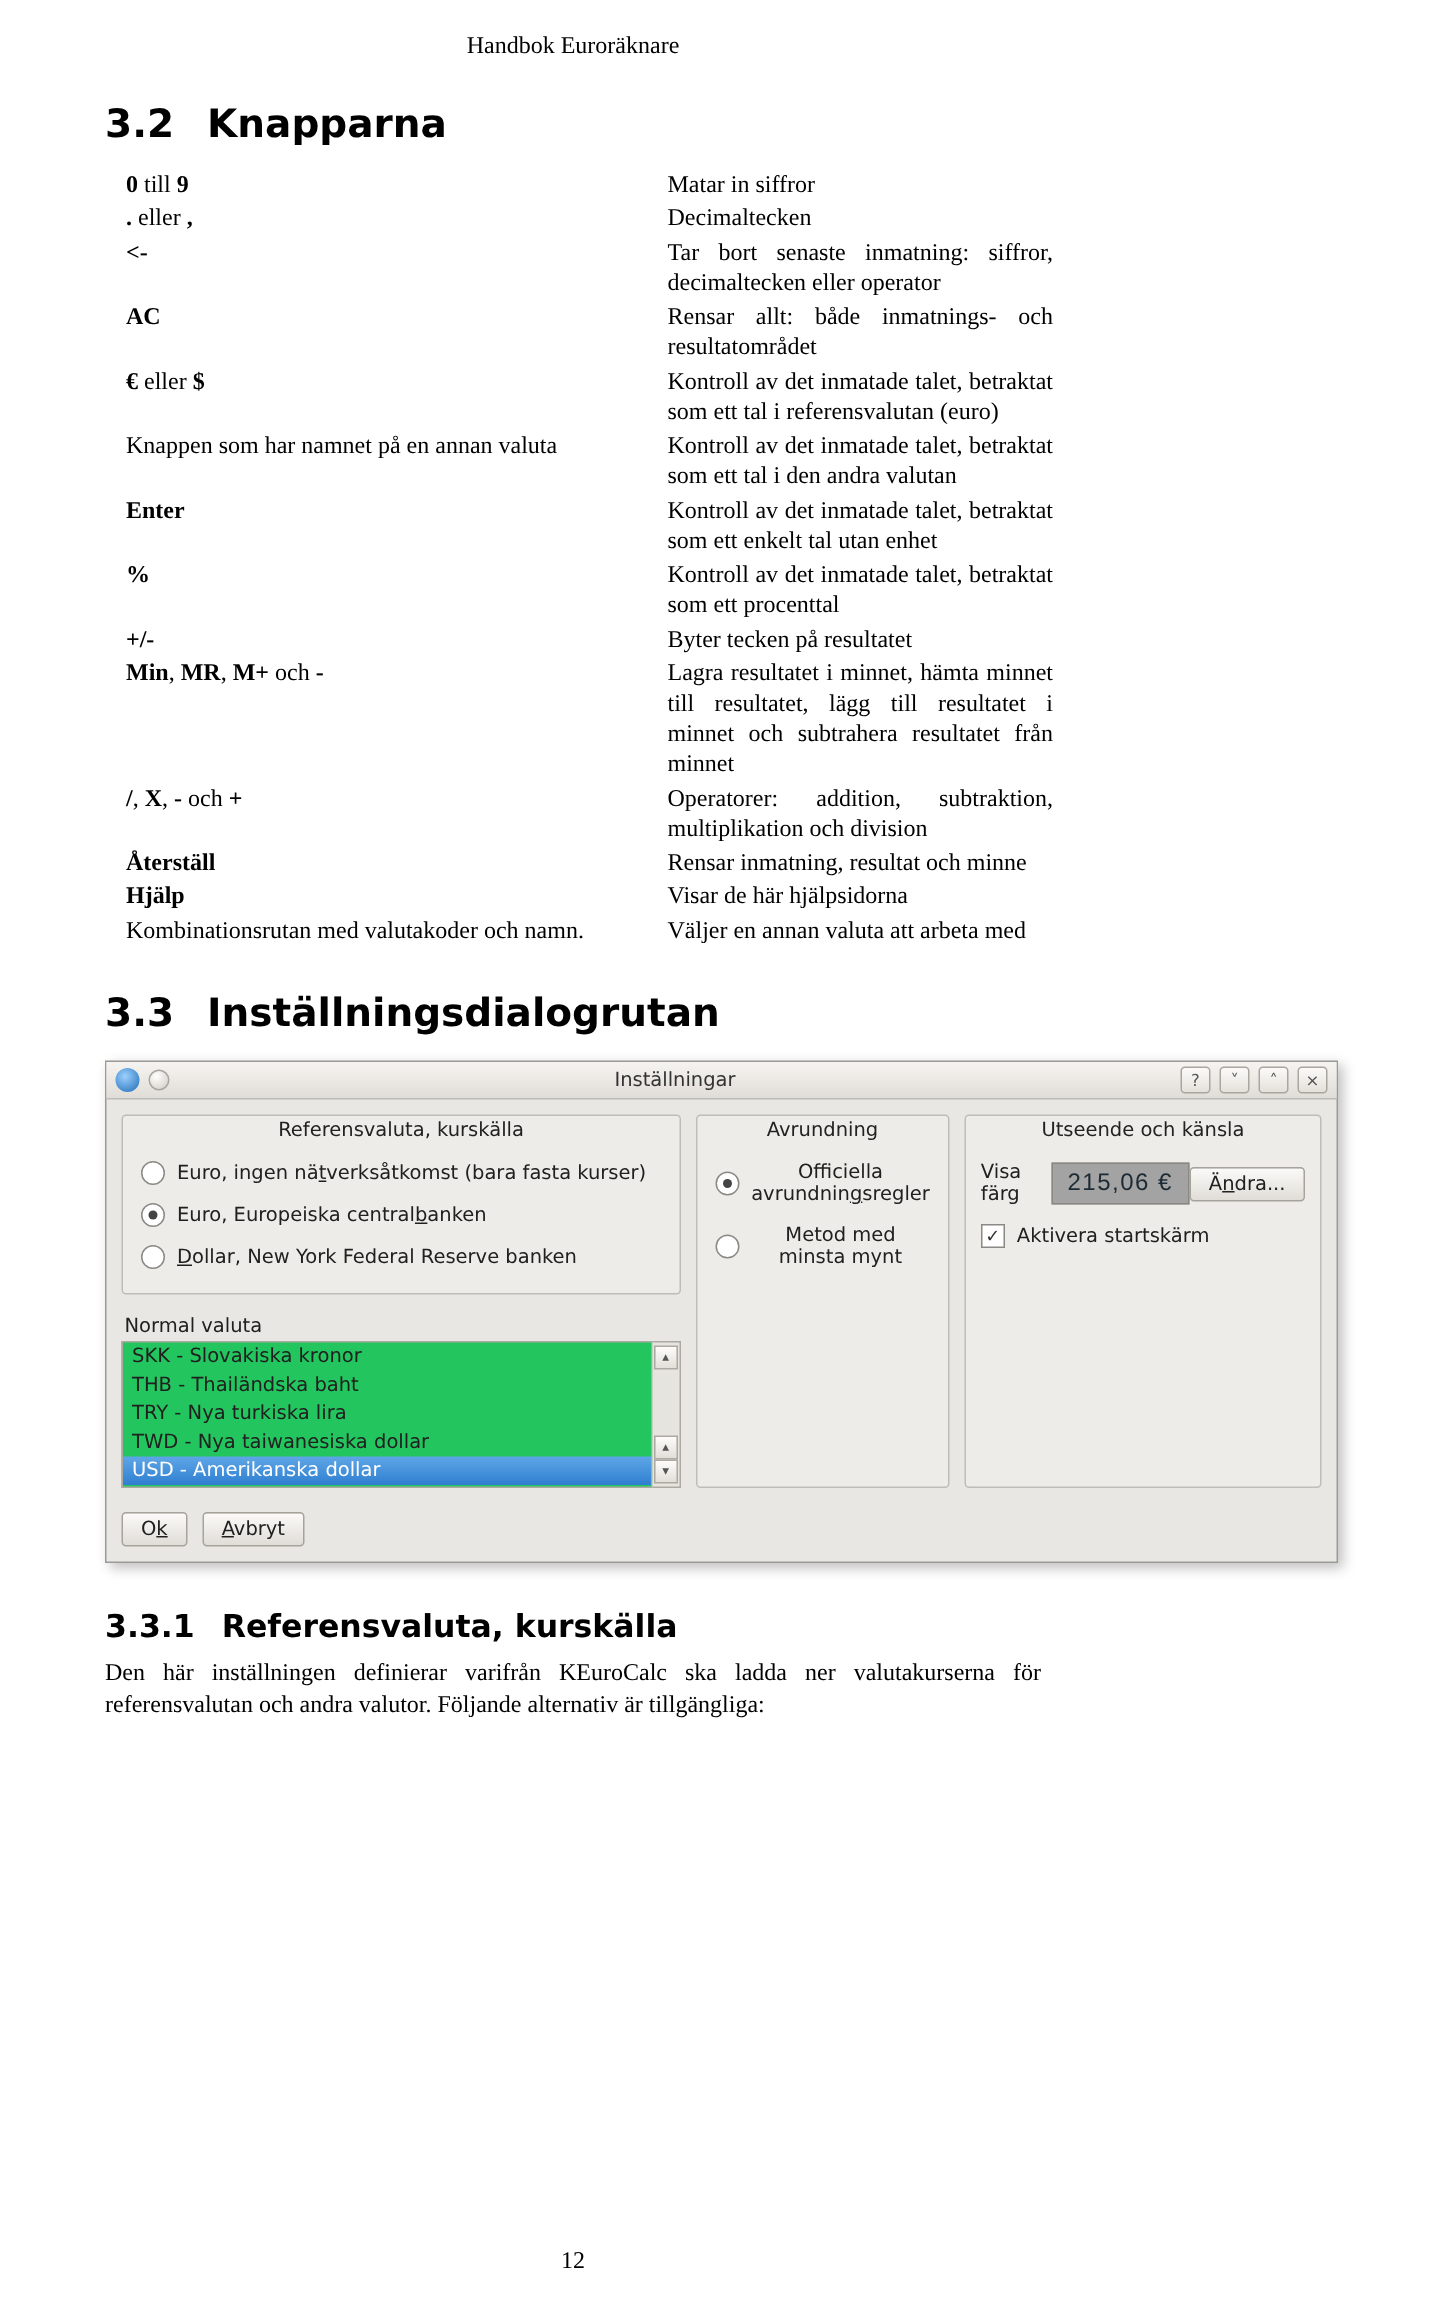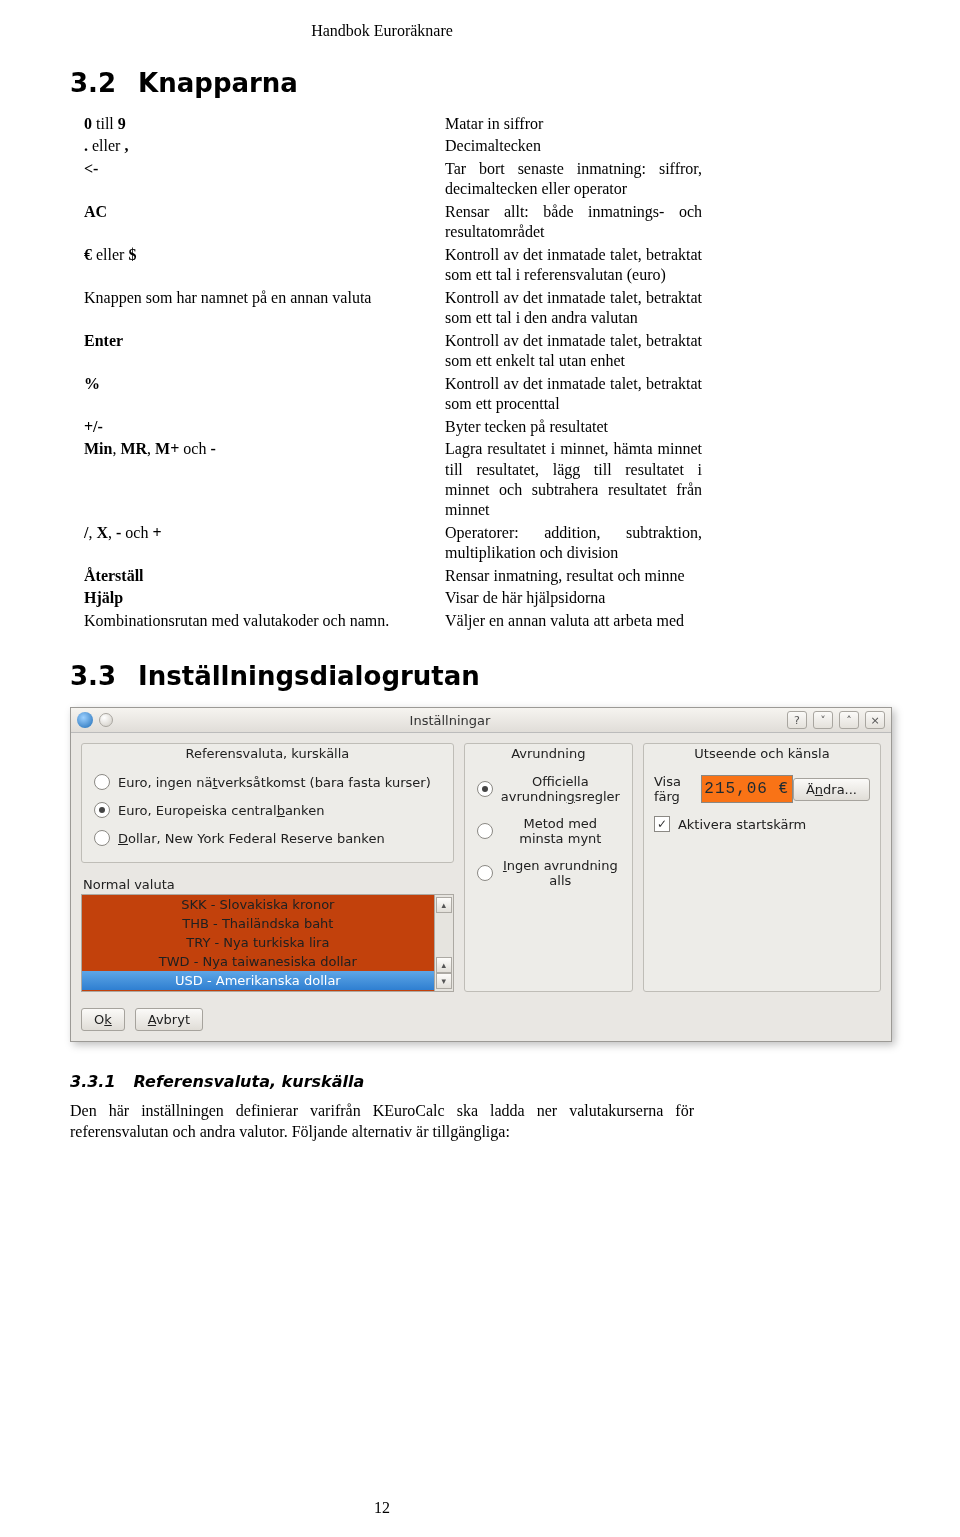--- a/index.html
+++ b/index.html
@@ -25,23 +25,22 @@
   h2 {
     font-family: "DejaVu Sans", "Liberation Sans", Arial, sans-serif;
     font-weight: bold;
     font-size: 26px;
     margin: 28px 0 16px 0;
   }
   h2 .secno { margin-right: 22px; }
   h3 {
     font-family: "DejaVu Sans", "Liberation Sans", Arial, sans-serif;
     font-weight: bold;
-    font-size: 16px;
+    font-size: 21px;
     margin: 30px 0 10px 0;
-    font-style: italic;
   }
   h3 .secno { margin-right: 18px; }
   table.def {
     border-collapse: collapse;
     width: 100%;
     font-size: 16px;
     line-height: 1.28;
     margin-left: 14px;
   }
   table.def td {
@@ -140,25 +139,24 @@
     content: ""; width: 6px; height: 6px; border-radius: 50%; background: #444;
   }
   .underline { text-decoration: underline; text-decoration-thickness: 1px; }
 
   .left-col { display: flex; flex-direction: column; gap: 10px; }
   .normal-label { font-size: 13px; margin: 4px 0 2px 2px; }
   .listbox-wrap { position: relative; display: flex; }
   .listbox {
     flex: 1;
     border: 1px solid #aca9a3;
-    background: #c2410c;
+    background: #22c55e;
     height: 96px;
     overflow: hidden;
     font-size: 13px;
-    text-align: center;
   }
   .listbox .item { padding: 2px 6px; white-space: nowrap; }
   .listbox .item.selected {
     background: linear-gradient(#5ea6e6, #2f7fd1);
     color: #fff;
   }
   .scrollbar {
     width: 18px;
     border: 1px solid #aca9a3; border-left: none;
     background: #e6e4df;
@@ -168,23 +166,23 @@
   .sb-btn {
     width: 14px; height: 14px; border: 1px solid #aca9a3;
     background: linear-gradient(#fdfcfa,#e2dfd9);
     display:flex;align-items:center;justify-content:center;font-size:9px;color:#555;
   }
 
   .right-col { display: flex; flex-direction: row; gap: 10px; }
   .lnf-row { display: flex; align-items: center; gap: 0; margin-top: 6px; }
   .color-swatch {
     width: 110px; height: 26px; border: 1px solid #8a8883;
-    background: #f97316;
+    background: #a3a3a3;
     display: flex; align-items: center; justify-content: center;
-    font-family: Liberation Mono, monospace; font-size: 16px; letter-spacing: 1px; color: #1b2a33;
+    font-family: Liberation Sans, sans-serif; font-size: 16px; letter-spacing: 1px; color: #1b2a33;
   }
   .btn {
     border: 1px solid #a6a39d; border-radius: 3px;
     background: linear-gradient(#fbfaf8,#e0ddd7);
     padding: 3px 12px; font-size: 13px;
   }
   .check-row { display: flex; align-items: center; gap: 8px; margin-top: 12px; }
   .checkbox {
     width: 14px; height: 14px; border: 1px solid #8b8984; background: #fff;
     display:flex;align-items:center;justify-content:center;font-size:12px;color:#333;
@@ -325,24 +323,20 @@
         <div class="group">
           <div class="legend">Avrundning</div>
           <div class="radio-row">
             <div class="radio sel"></div>
             <span><span>Officiella avrundnin</span><span class="underline">g</span><span>sregler</span></span>
           </div>
           <div class="radio-row">
             <div class="radio"></div>
             <span>Metod med minsta mynt</span>
           </div>
-          <div class="radio-row">
-            <div class="radio"></div>
-            <span><span class="underline">I</span><span>ngen avrundning alls</span></span>
-          </div>
         </div>
 
         <div class="group" style="flex:1">
           <div class="legend">Utseende och känsla</div>
           <div class="lnf-row">
             <span>Visa färg</span>
             <div class="color-swatch">215,06 €</div>
             <div class="btn"><span>Ä</span><span class="underline">n</span><span>dra...</span></div>
           </div>
           <div class="check-row">

